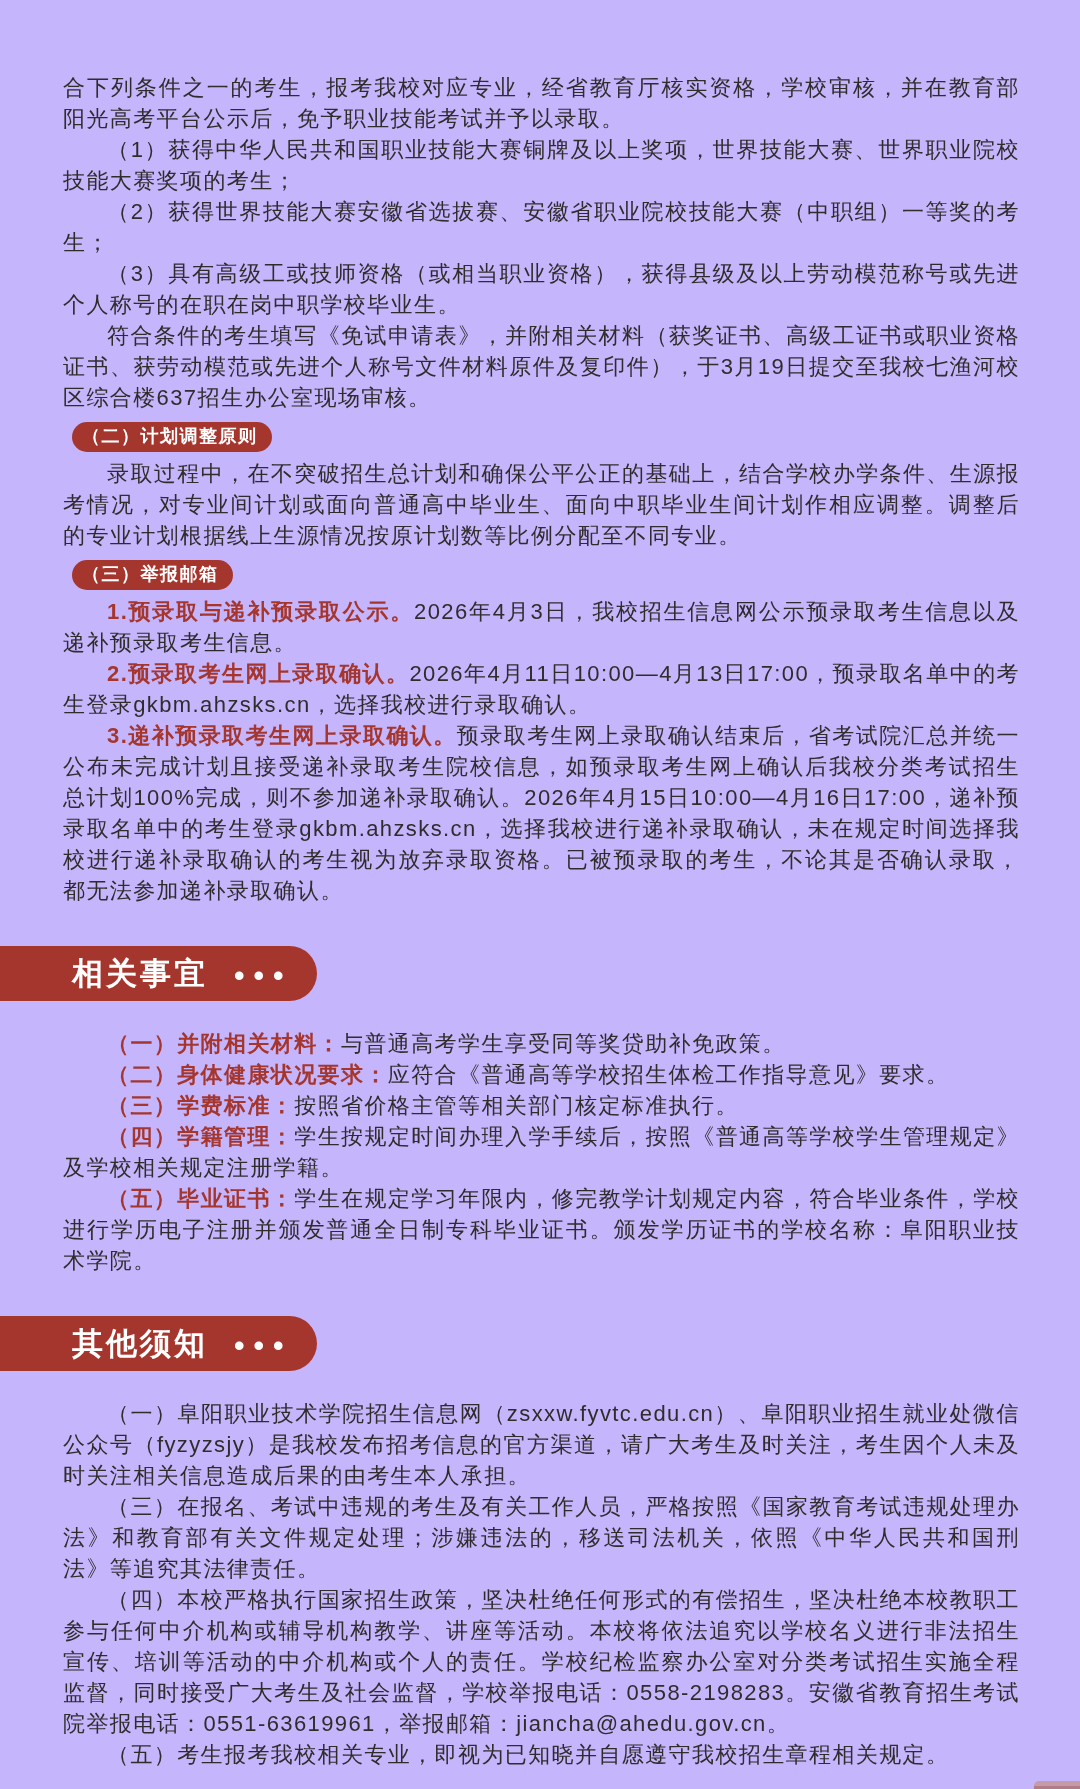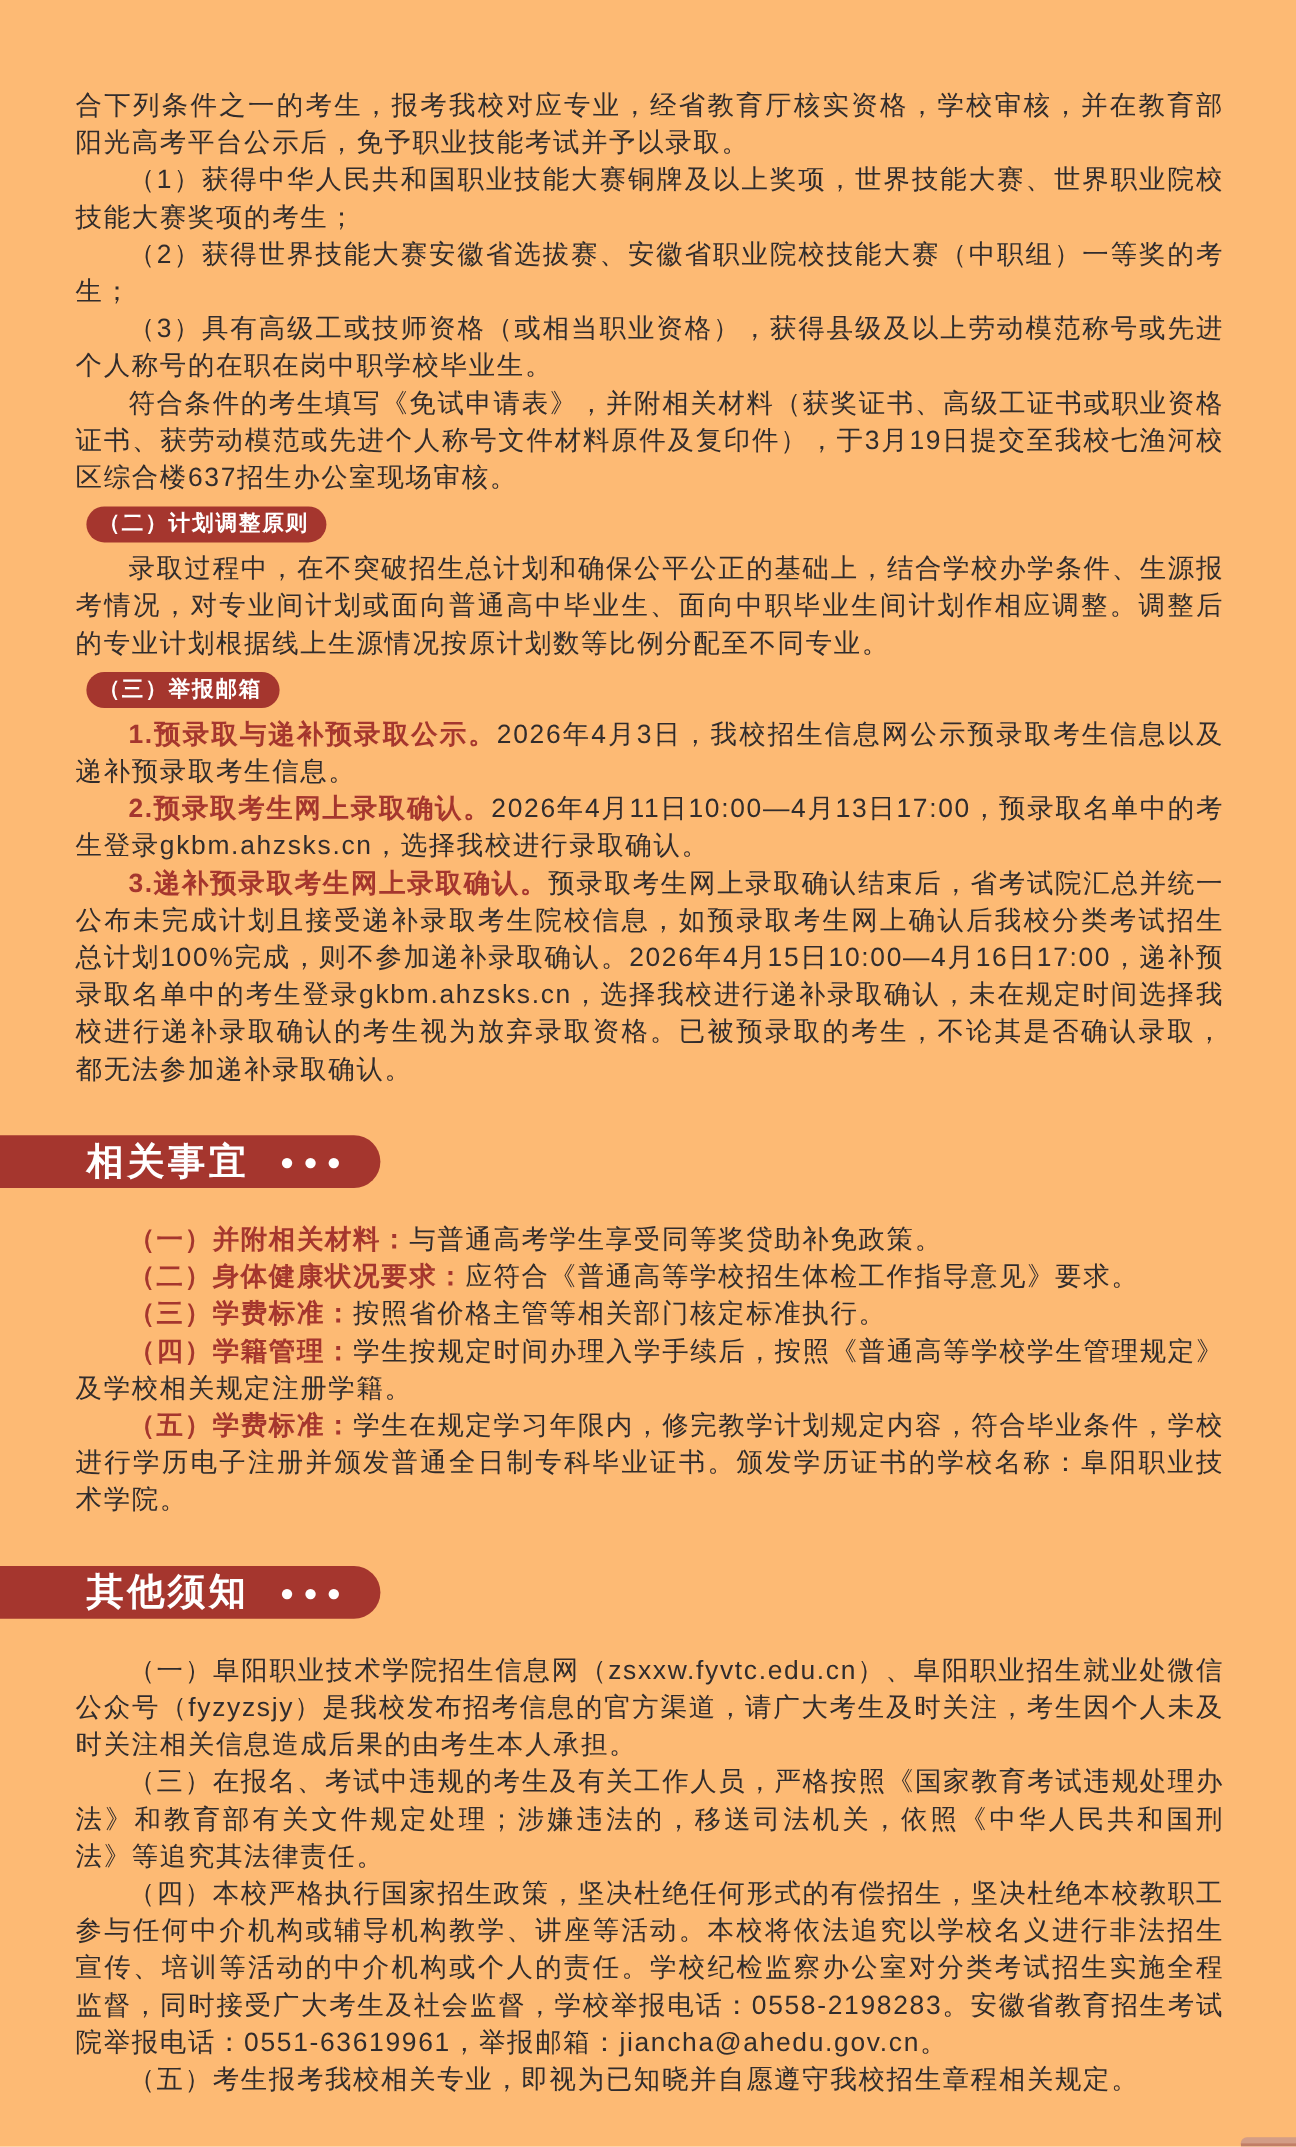--- a/index.html
+++ b/index.html
@@ -2,21 +2,21 @@
 <html style="--accent: #a5362e;"><head>
 <meta charset="utf-8">
 <style>
   * { margin: 0; padding: 0; box-sizing: border-box; }
   html, body { background: #ffffff; }
   .page {
     position: relative;
     width: 1080px;
     height: 1789px;
     margin: 0 auto;
-    background: #fdba74;
+    background: #c4b5fd;
     font-family: "Liberation Sans", "DejaVu Sans", sans-serif;
     color: #312c2c;
     overflow: hidden;
   }
   .content {
     padding: 0 60px 0 63px;
   }
   .content.first { padding-top: 72px; }
   .para {
     font-size: 22px;
@@ -37,21 +37,21 @@
     font-weight: bold;
     font-size: 18px;
     line-height: 27px;
     padding: 1px 14px 2px 10px;
     border-radius: 16px;
     letter-spacing: 1.5px;
   }
   .banner {
     margin: 40px 0 27px 0;
     width: 317px;
-    height: 44px;
+    height: 55px;
     background: var(--accent);
     border-radius: 0 28px 28px 0;
     display: flex;
     align-items: center;
     padding-left: 72px;
   }
   .banner-text {
     color: #ffffff;
     font-weight: bold;
     font-size: 31px;
@@ -110,21 +110,21 @@
   <div class="banner">
     <span class="banner-text">相关事宜</span>
     <span class="banner-dots">•••</span>
   </div>
 
   <div class="content">
     <p class="para indent"><span class="lead">（一）并附相关材料：</span><span>与普通高考学生享受同等奖贷助补免政策。</span></p>
     <p class="para indent"><span class="lead">（二）身体健康状况要求：</span><span>应符合《普通高等学校招生体检工作指导意见》要求。</span></p>
     <p class="para indent"><span class="lead">（三）学费标准：</span><span>按照省价格主管等相关部门核定标准执行。</span></p>
     <p class="para indent"><span class="lead">（四）学籍管理：</span><span>学生按规定时间办理入学手续后，按照《普通高等学校学生管理规定》及学校相关规定注册学籍。</span></p>
-    <p class="para indent"><span class="lead">（五）学费标准：</span><span>学生在规定学习年限内，修完教学计划规定内容，符合毕业条件，学校进行学历电子注册并颁发普通全日制专科毕业证书。颁发学历证书的学校名称：阜阳职业技术学院。</span></p>
+    <p class="para indent"><span class="lead">（五）毕业证书：</span><span>学生在规定学习年限内，修完教学计划规定内容，符合毕业条件，学校进行学历电子注册并颁发普通全日制专科毕业证书。颁发学历证书的学校名称：阜阳职业技术学院。</span></p>
   </div>
 
   <div class="banner">
     <span class="banner-text">其他须知</span>
     <span class="banner-dots">•••</span>
   </div>
 
   <div class="content">
     <p class="para indent">（一）阜阳职业技术学院招生信息网（zsxxw.fyvtc.edu.cn）、阜阳职业招生就业处微信公众号（fyzyzsjy）是我校发布招考信息的官方渠道，请广大考生及时关注，考生因个人未及时关注相关信息造成后果的由考生本人承担。</p>
     <p class="para indent">（三）在报名、考试中违规的考生及有关工作人员，严格按照《国家教育考试违规处理办法》和教育部有关文件规定处理；涉嫌违法的，移送司法机关，依照《中华人民共和国刑法》等追究其法律责任。</p>

